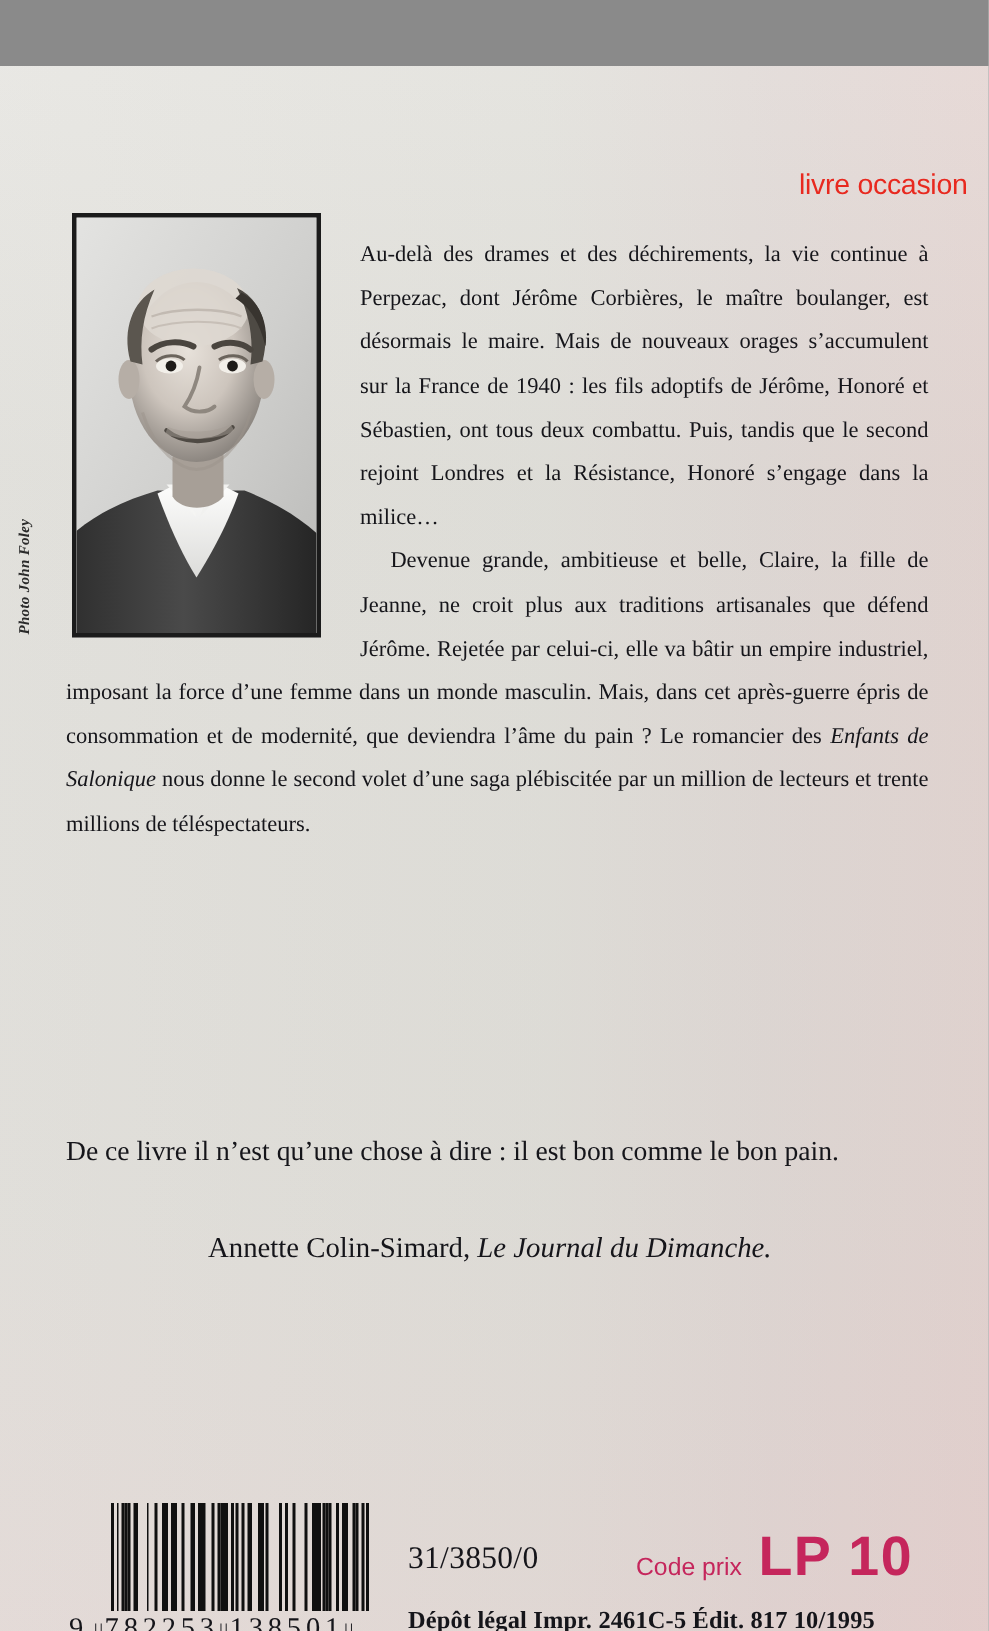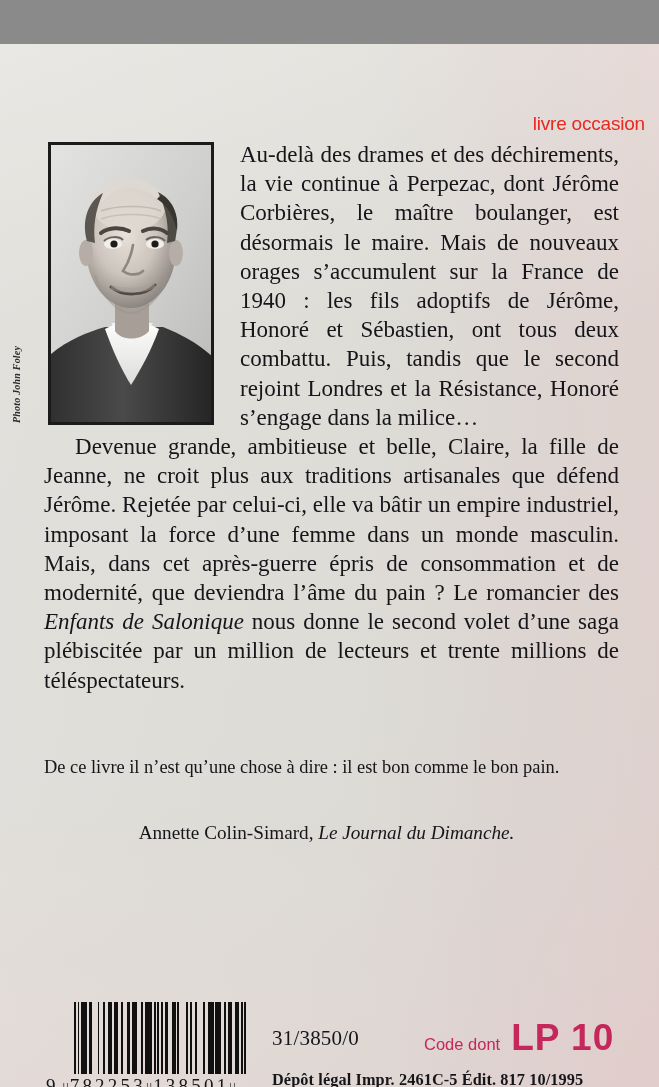--- a/index.html
+++ b/index.html
@@ -64,23 +64,23 @@
     font-size: 10px;
     letter-spacing: 0.2px;
     color: #2a2a2a;
     white-space: nowrap;
   }
 
   
   #blurb {
     position: absolute;
     left: 44px;
-    top: 96px;
+    top: 112px;
     width: 575px;
-    font-size: 23px;
+    font-size: 15px;
     line-height: 29.2px;
     text-align: justify;
     text-justify: inter-word;
     hyphens: manual;
   }
   #blurb .floatbox {
     float: left;
     width: 196px;
     height: 288px;
     shape-outside: inset(0);
@@ -379,20 +379,20 @@
         <span class="grp">782253</span>
         <span class="guard">||</span>
         <span class="grp">138501</span>
         <span class="guard">||</span>
       </div>
     </div>
 
     <div id="ref-number">31/3850/0</div>
 
     <div id="price-code">
-      <span class="label" style="color: rgb(197, 38, 92);">Code dont</span>
+      <span class="label" style="color: rgb(197, 38, 92);">Code prix</span>
       <span class="value" style="color: rgb(197, 38, 92);">LP 10</span>
     </div>
 
     <div id="legal">Dépôt légal Impr. 2461C-5  Édit. 817  10/1995</div>
   </div>
 
 </div>
 
 </body></html>

